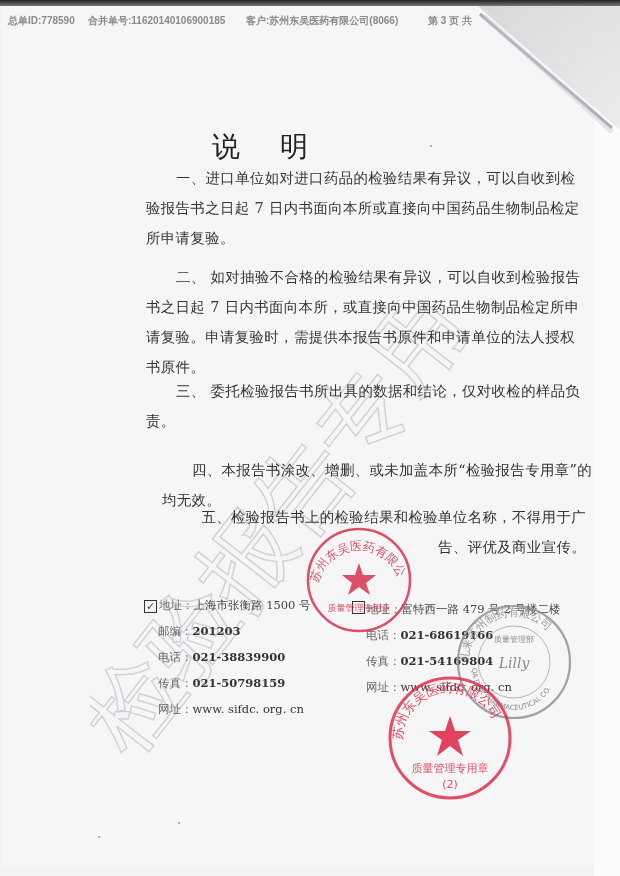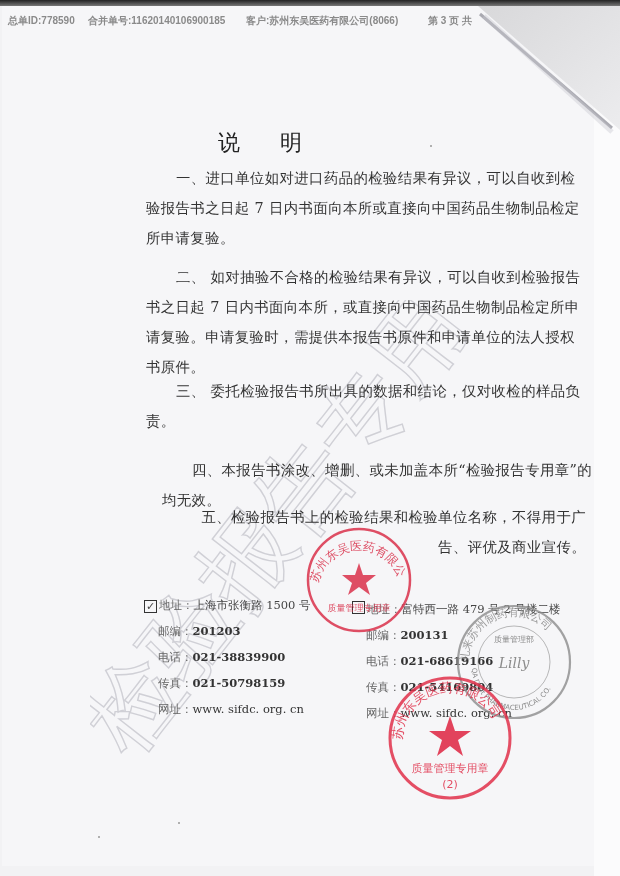--- a/index.html
+++ b/index.html
@@ -26,21 +26,21 @@
     pointer-events: none;
   }
   .header-line {
     position: absolute; top: 14px; left: 8px; right: 0;
     font-family: "Liberation Sans", sans-serif; font-size: 10px; color: #8a8a8a;
     white-space: nowrap;
   }
   .header-line span { position: absolute; top: 0; font-weight: bold; }
   .title {
     position: absolute; top: 128px; left: 0; width: 520px; text-align: center;
-    font-size: 22px; letter-spacing: 40px; color: #222; padding-left: 40px;
+    font-size: 28px; letter-spacing: 40px; color: #222; padding-left: 40px;
     box-sizing: border-box;
   }
   .para {
     position: absolute; left: 146px; width: 440px;
     font-size: 14.4px; line-height: 30px; color: #333;
     text-indent: 30px; letter-spacing: 0.4px;
   }
   .contact {
     position: absolute; font-size: 11.5px; color: #444; line-height: 26px;
   }
@@ -101,21 +101,20 @@
   <div class="row" style="padding-left:14px"><span class="lbl">邮编：</span><span class="val">201203</span></div>
   <div class="row" style="padding-left:14px"><span class="lbl">电话：</span><span class="val">021-38839900</span></div>
   <div class="row" style="padding-left:14px"><span class="lbl">传真：</span><span class="val">021-50798159</span></div>
   <div class="row" style="padding-left:14px"><span class="lbl">网址：</span><span class="val" style="font-weight:normal">www. sifdc. org. cn</span></div>
 </div>
 
 <div class="contact" style="left:352px;top:596px;">
   <div class="row">
     <span class="checkbox"></span><span class="lbl">地址：</span><span>富特西一路 479 号 2 号楼二楼</span>
   </div>
-  <div class="row" style="padding-left:14px"><span class="lbl">邮编：</span><span class="val">200131</span></div>
   <div class="row" style="padding-left:14px"><span class="lbl">电话：</span><span class="val">021-68619166</span></div>
   <div class="row" style="padding-left:14px"><span class="lbl">传真：</span><span class="val">021-54169804</span></div>
   <div class="row" style="padding-left:14px"><span class="lbl">网址：</span><span class="val" style="font-weight:normal">www. sifdc. org. cn</span></div>
 </div>
 
 <svg class="stamp" style="left:454px;top:602px;" width="120" height="120" viewBox="0 0 120 120">
   <defs>
     <path id="gArcTop" d="M 14,60 A 46,46 0 0 1 106,60"></path>
     <path id="gArcBot" d="M 18,66 A 42,42 0 0 0 102,66"></path>
   </defs>

